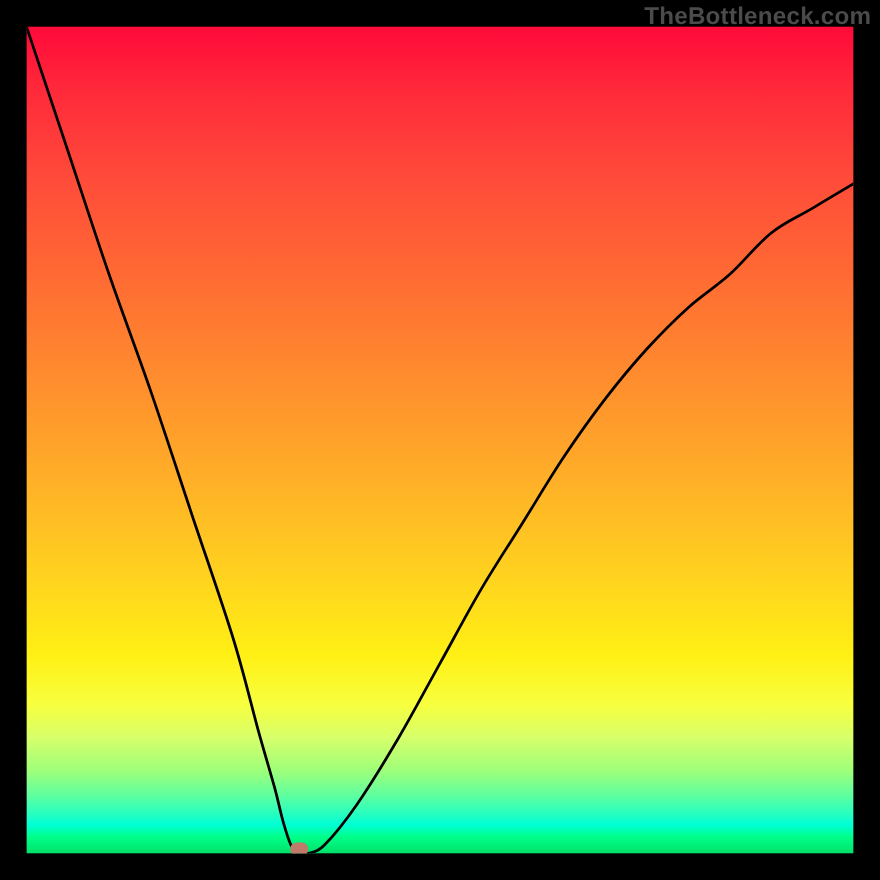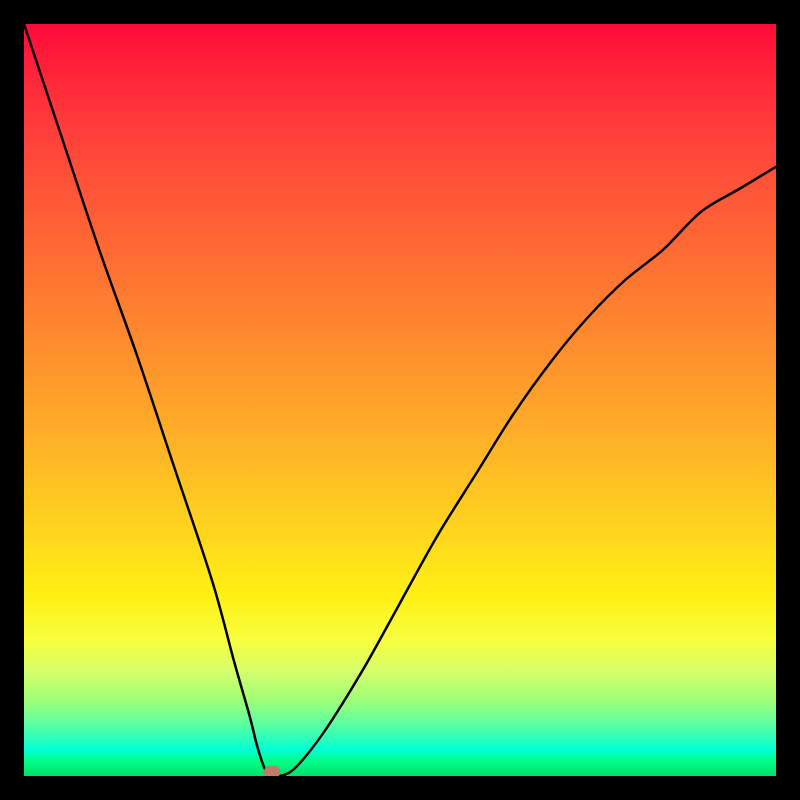--- a/index.html
+++ b/index.html
@@ -81,13 +81,14 @@
   <div class="plot-area">
     <div class="gradient"></div>
 
     <svg class="curve" viewBox="0 0 752 752" preserveAspectRatio="none">
       <path id="curve-path" fill="none" stroke="#000" stroke-width="2.5" stroke-linejoin="round" stroke-linecap="round" d="M 0 0 C 6.266666666666667 18.80000000000001 25.06666666666667 75.20000000000007 37.6 112.80000000000007 C 50.13333333333333 150.40000000000006 62.66666666666667 189.2533333333334 75.2 225.60000000000002 C 87.73333333333333 261.94666666666666 100.26666666666667 294.5333333333333 112.8 330.87999999999994 C 125.33333333333333 367.2266666666666 137.86666666666667 406.08 150.4 443.68 C 162.93333333333334 481.28000000000003 177.97333333333333 523.8933333333333 188 556.48 C 198.02666666666667 589.0666666666667 204.29333333333335 616.6400000000001 210.56000000000003 639.2 C 216.8266666666667 661.76 221.84 678.0533333333334 225.6 691.84 C 229.35999999999999 705.6266666666667 230.61333333333334 713.1466666666666 233.12 721.92 C 235.62666666666667 730.6933333333333 238.13333333333335 739.4666666666667 240.64000000000001 744.48 C 243.14666666666668 749.4933333333333 245.65333333333336 750.7466666666667 248.16000000000003 752 C 250.66666666666669 753.2533333333333 251.92000000000002 753.2533333333333 255.68 752 C 259.44 750.7466666666667 263.2 752 270.71999999999997 744.48 C 278.23999999999995 736.96 289.52 723.1733333333333 300.8 706.88 C 312.08000000000004 690.5866666666667 325.8666666666667 668.0266666666666 338.40000000000003 646.72 C 350.9333333333334 625.4133333333334 363.4666666666667 601.5999999999999 376 579.04 C 388.5333333333333 556.48 401.0666666666667 532.6666666666666 413.6 511.36 C 426.1333333333333 490.05333333333334 438.66666666666663 471.25333333333333 451.2 451.2 C 463.73333333333335 431.14666666666665 476.26666666666665 409.84000000000003 488.8 391.04 C 501.33333333333337 372.24 513.8666666666667 354.6933333333333 526.4 338.4 C 538.9333333333333 322.1066666666666 551.4666666666667 307.0666666666667 564 293.28000000000003 C 576.5333333333333 279.49333333333334 589.0666666666667 266.9599999999999 601.6 255.67999999999995 C 614.1333333333333 244.39999999999995 626.6666666666666 236.88000000000002 639.1999999999999 225.60000000000002 C 651.7333333333332 214.32000000000002 664.2666666666668 198.02666666666667 676.8000000000001 188 C 689.3333333333334 177.97333333333333 701.8666666666667 172.95999999999995 714.4 165.43999999999994 C 726.9333333333333 157.91999999999993 745.7333333333333 146.64 752 142.88"></path>
     </svg>
 
     <div id="marker" class="dot" style="left: 248.16px; top: 748px; background: rgb(192, 122, 106);"></div>
   </div>
 
+  <div class="watermark">TheBottleneck.com</div>
 </div>
 
 </body></html>

